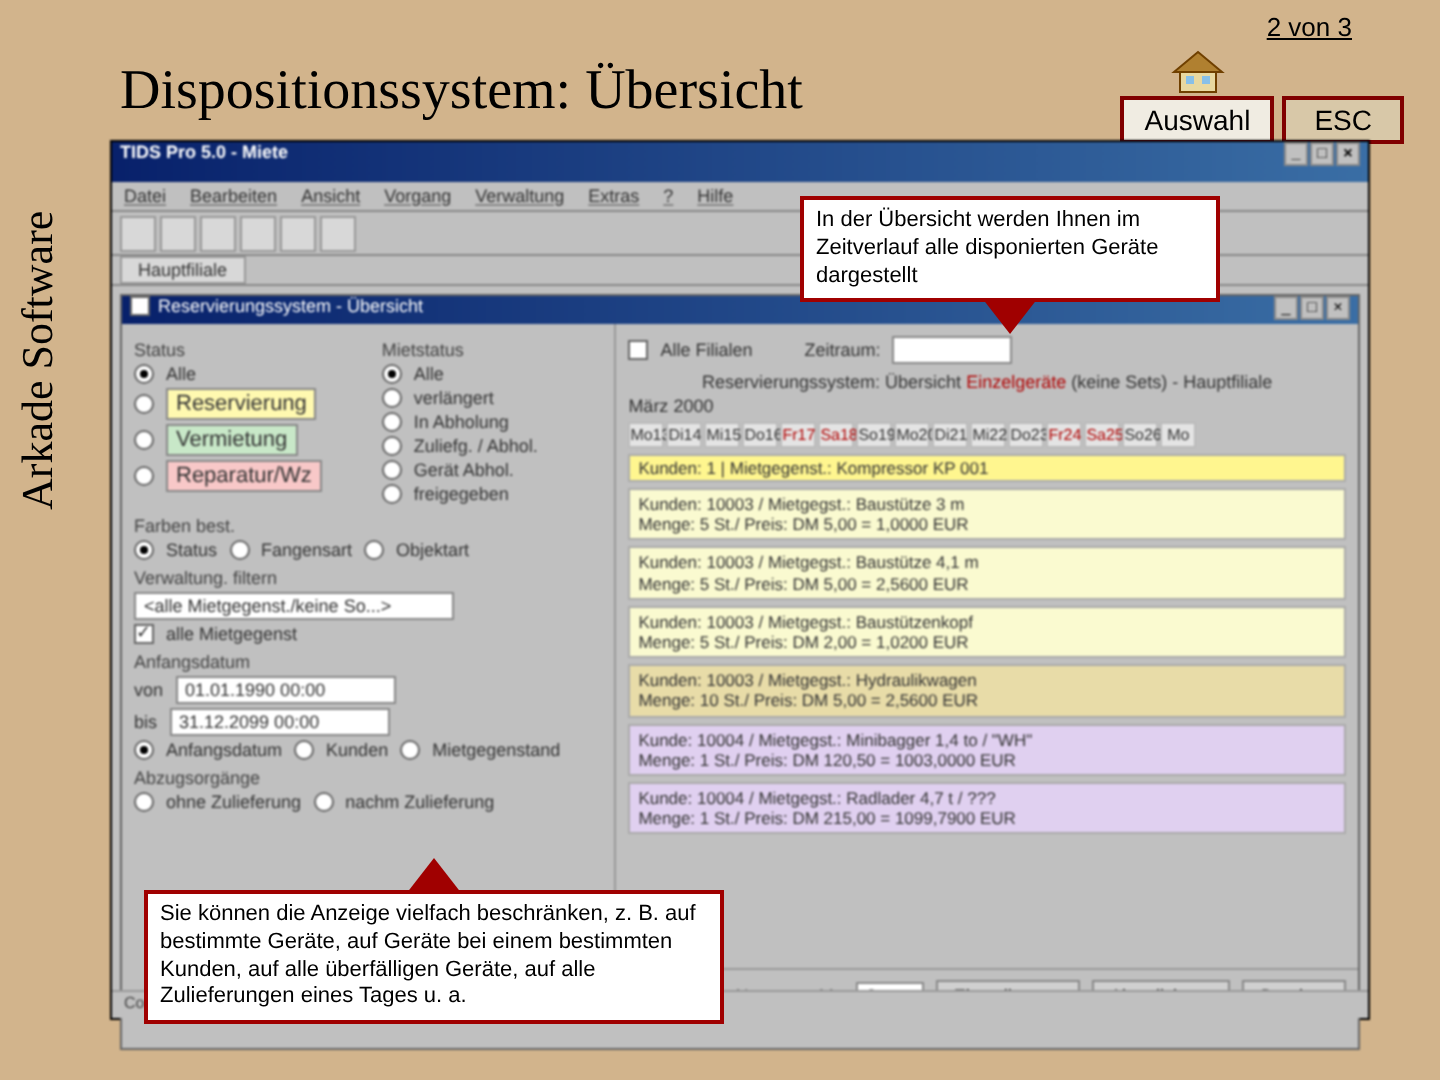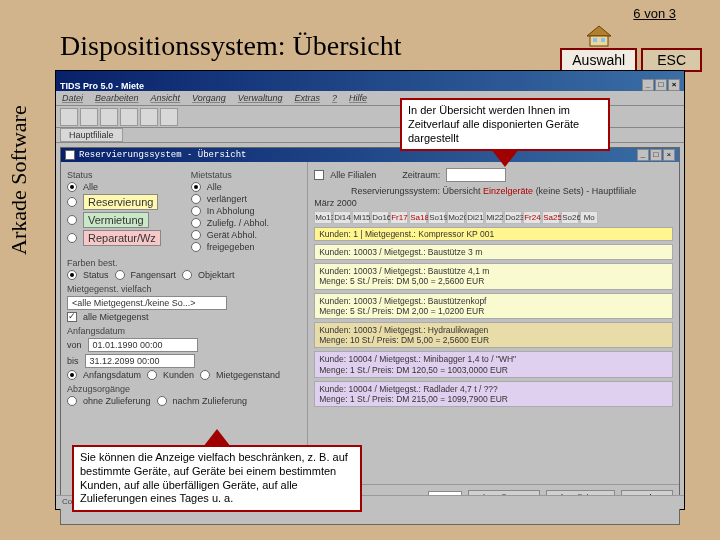--- a/index.html
+++ b/index.html
@@ -36,40 +36,40 @@
     position: absolute; left: 55px; top: 70px;
     width: 630px; height: 440px;
     background: #c0c0c0;
     border: 1px solid #000;
     filter: blur(0.4px);
     font-size: 9px;
     color: #333;
   }
   .titlebar {
     background: linear-gradient(to right, #08216b, #3a6ea5);
-    color: #fff; height: 20px; display: flex; align-items: flex-end;
+    color: #fff; height: 20px; display: flex; align-items: flex-start;
     padding: 0 4px; font-size: 9px; font-weight: bold;
     justify-content: space-between;
   }
   .win-controls { display: flex; gap: 1px; }
   .win-btn { width: 12px; height: 12px; background: #c0c0c0; border: 1px solid #888; font-size: 8px; text-align: center; line-height: 10px; color: #000; }
   .menubar { background: #c0c0c0; padding: 2px 6px; display: flex; gap: 12px; font-size: 9px; border-bottom: 1px solid #888; }
-  .menubar span { text-decoration: underline; text-decoration-color: rgba(0,0,0,0.3); font-style: italic; }
+  .menubar span { text-decoration: underline; text-decoration-color: rgba(0,0,0,0.3); }
   .toolbar { background: #c0c0c0; height: 22px; border-bottom: 1px solid #888; display:flex; align-items:center; padding:0 4px; gap:2px; }
   .tbicon { width:18px; height:18px; background:#d8d8d8; border:1px solid #999; }
   .tab-row { background: #c0c0c0; padding: 2px 4px; font-size: 9px; border-bottom: 1px solid #888; }
 
   .inner-window {
     margin: 4px; background: #c0c0c0; border: 1px solid #666;
     height: 378px; position: relative;
   }
   .inner-title {
     background: linear-gradient(to right, #08216b, #3a6ea5);
     color: #fff; height: 14px; padding: 0 4px; font-size: 9px;
-    display: flex; justify-content: space-between; align-items: center; font-family: Liberation Mono, monospace;
+    display: flex; justify-content: space-between; align-items: flex-start;
   }
   .inner-body { display: flex; height: calc(100% - 28px); }
   .left-pane { width: 40%; padding: 4px 6px; border-right: 1px solid #999; overflow:hidden; }
   .right-pane { width: 60%; padding: 4px 6px; position: relative; overflow:hidden; }
 
   .group-label { font-size: 9px; color: #444; margin-top: 4px; }
   .opt-row { display: flex; gap: 6px; align-items: center; margin: 2px 0; flex-wrap: wrap; }
   .radio, .check {
     width: 10px; height: 10px; background: #fff; border: 1px solid #666; border-radius: 50%;
     display:inline-block; position:relative;
@@ -120,21 +120,21 @@
   .callout.top { left: 400px; top: 98px; width: 210px; }
   .callout.top::after { border-top:18px solid #a00000; bottom:-18px; left:50%; margin-left:-14px; }
   .callout.bottom { left: 72px; top: 445px; width: 290px; }
   .callout.bottom::after { border-bottom:18px solid #a00000; top:-18px; left:50%; margin-left:-14px; }
 
   .date-fields { display:flex; align-items:center; gap:6px; margin:2px 0; }
 </style>
 </head>
 <body>
 
-<div class="page-counter">6 von 3</div>
+<div class="page-counter">2 von 3</div>
 
 <div class="top-buttons">
   <div style="display:flex;flex-direction:column;align-items:center;">
     <svg class="house-icon" viewBox="0 0 32 24">
       <polygon points="16,2 28,12 4,12" fill="#b08030" stroke="#704000"></polygon>
       <rect x="7" y="12" width="18" height="10" fill="#e8d8a0" stroke="#704000"></rect>
       <rect x="10" y="14" width="4" height="4" fill="#88c0e8"></rect>
       <rect x="18" y="14" width="4" height="4" fill="#88c0e8"></rect>
     </svg>
     <button class="btn-small">Auswahl</button>
@@ -244,21 +244,21 @@
         <div class="group-label">Farben best.</div>
         <div class="opt-row">
           <span class="radio sel"></span>
             <span>Status</span>
           <span class="radio"></span>
             <span>Fangensart</span>
           <span class="radio"></span>
             <span>Objektart</span>
         </div>
 
-        <div class="group-label">Mietgegenst. vielfach</div>
+        <div class="group-label">Verwaltung. filtern</div>
         <div class="opt-row">
             <span class="input" style="min-width:160px;">&lt;alle Mietgegenst./keine So...&gt;</span>
           </div>
         <div class="opt-row">
             <span class="check sel"></span>
             <span>alle Mietgegenst</span>
           </div>
 
         <div class="group-label">Anfangsdatum</div>
         <div class="date-fields">
@@ -318,20 +318,21 @@
           <div class="cal-cell red">Fr24</div>
           <div class="cal-cell red">Sa25</div>
           <div class="cal-cell">So26</div>
           <div class="cal-cell">Mo</div>
         </div>
 
         <div class="item-yellow-bar">Kunden: 1 | Mietgegenst.: Kompressor KP 001</div>
 
         <div class="item-block">
           <div>Kunden: 10003 / Mietgegst.: Baustütze 3 m</div>
+            <div>Menge: 5 St./ Preis: DM 5,00 = 1,0000 EUR</div>
         </div>
         <div class="item-block">
           <div>Kunden: 10003 / Mietgegst.: Baustütze 4,1 m</div>
             <div>Menge: 5 St./ Preis: DM 5,00 = 2,5600 EUR</div>
         </div>
         <div class="item-block">
           <div>Kunden: 10003 / Mietgegst.: Baustützenkopf</div>
             <div>Menge: 5 St./ Preis: DM 2,00 = 1,0200 EUR</div>
         </div>
         <div class="item-block tan">

